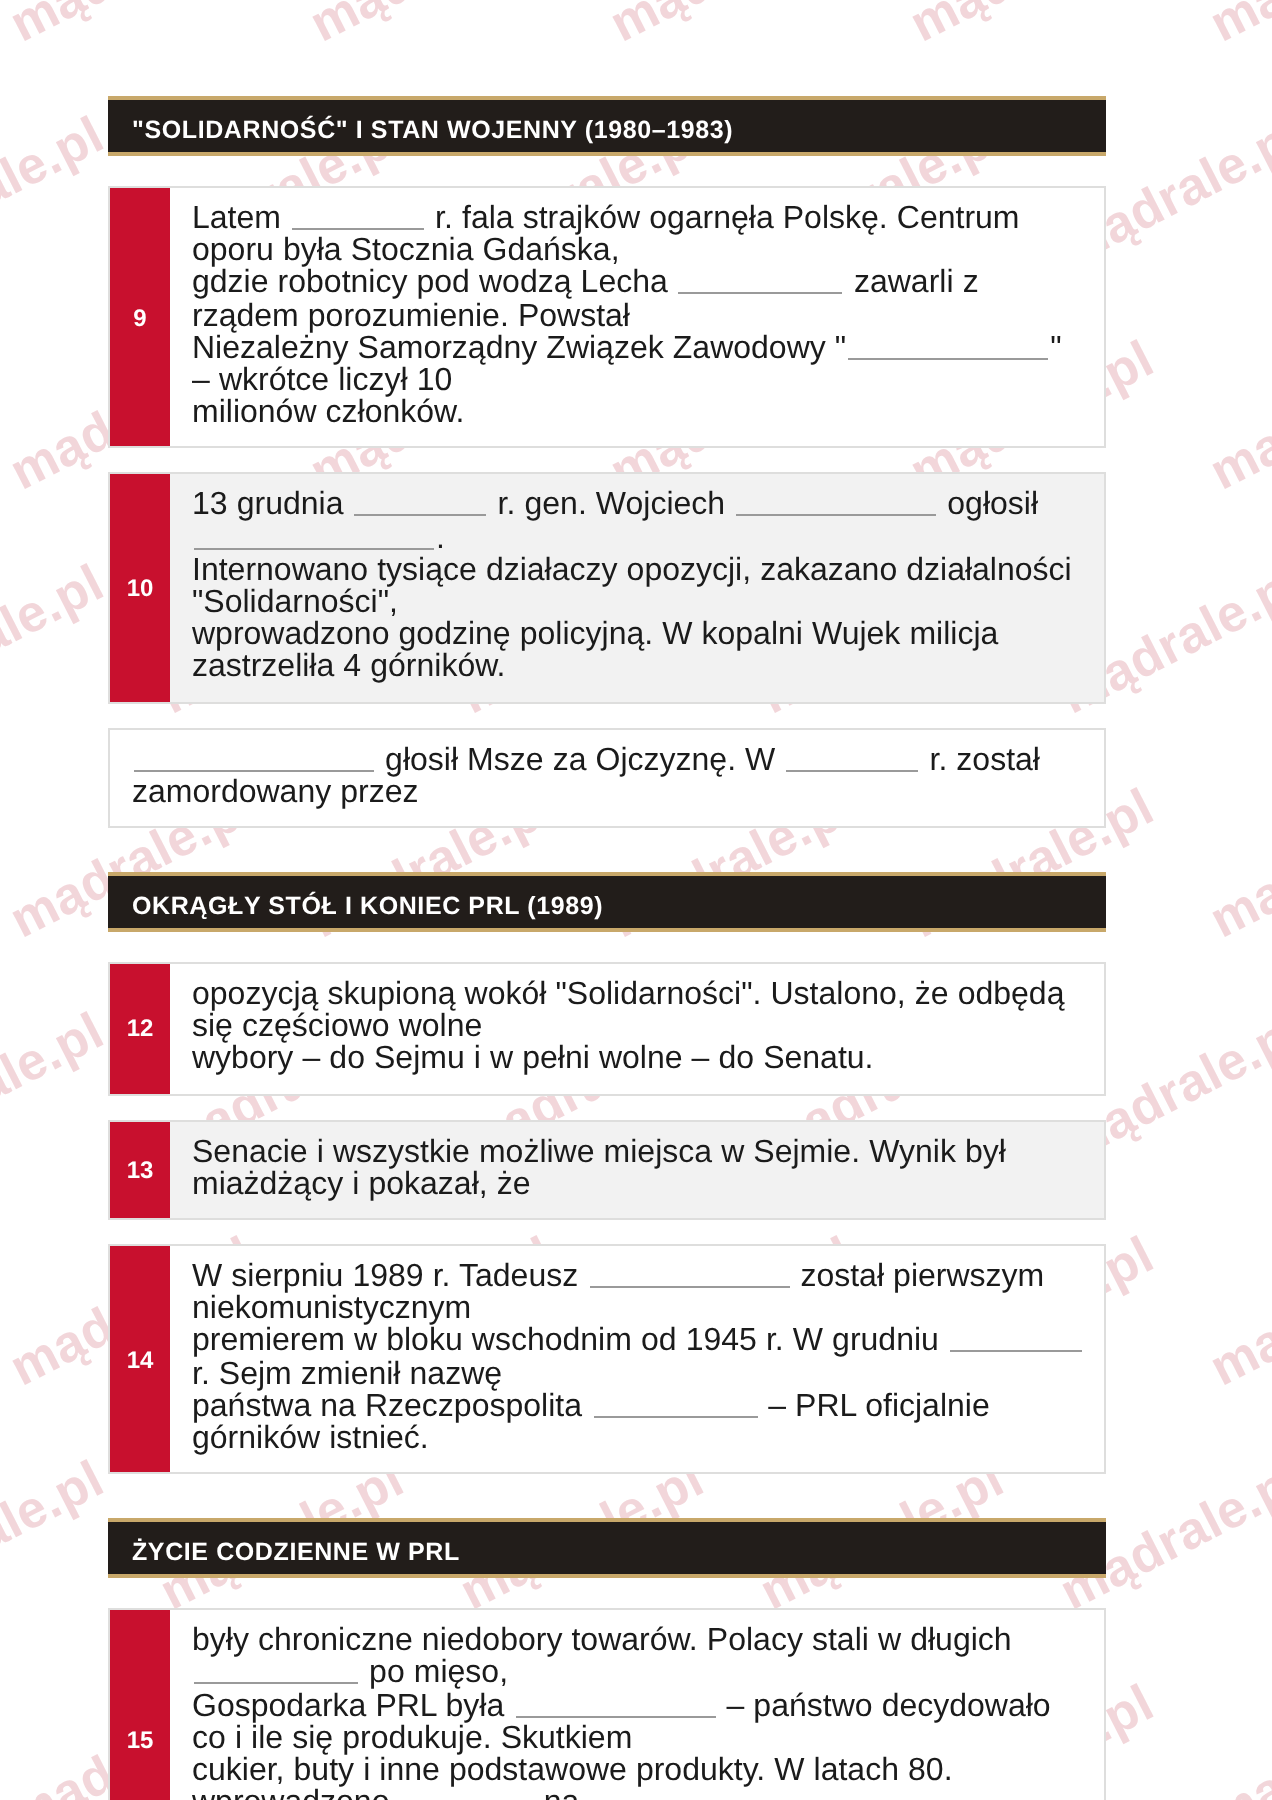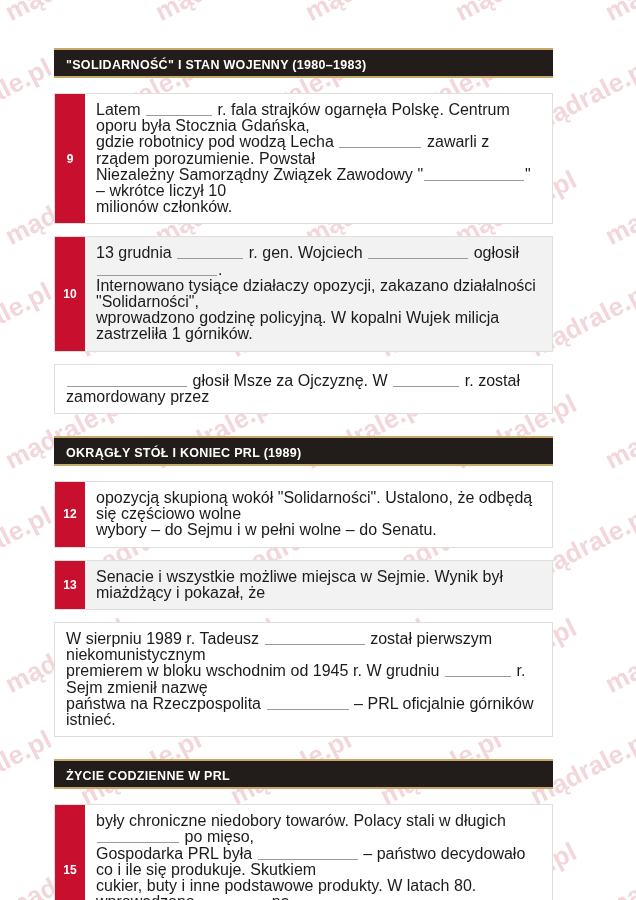--- a/index.html
+++ b/index.html
@@ -179,21 +179,21 @@
           <div><span>Niezależny Samorządny Związek Zawodowy "</span><span class="blank b-xl"></span><span>" – wkrótce liczył 10</span></div>
           <div><span>milionów członków.</span></div>
         </div>
       </div>
       <div class="gap-md" style="height: 12px;"></div>
       <div class="card shaded">
         <div class="card-num">10</div>
         <div class="card-body">
           <div><span>13 grudnia </span><span class="blank b-md"></span><span> r. gen. Wojciech </span><span class="blank b-xl"></span><span> ogłosił </span><span class="blank b-xxl"></span><span>.</span></div>
           <div><span>Internowano tysiące działaczy opozycji, zakazano działalności "Solidarności",</span></div>
-          <div><span>wprowadzono godzinę policyjną. W kopalni Wujek milicja zastrzeliła 1 górników.</span></div>
+          <div><span>wprowadzono godzinę policyjną. W kopalni Wujek milicja zastrzeliła 4 górników.</span></div>
         </div>
       </div>
       <div class="gap-md" style="height: 12px;"></div>
       <div class="card">
         <div class="card-body">
           <div><span class="blank b-xxl"></span><span> głosił Msze za Ojczyznę. W </span><span class="blank b-md"></span><span> r. został zamordowany przez</span></div>
         </div>
       </div>
       <div class="gap-lg" style="height: 22px;"></div>
       <div class="section-head">OKRĄGŁY STÓŁ I KONIEC PRL (1989)</div>
@@ -207,20 +207,21 @@
       </div>
       <div class="gap-md" style="height: 12px;"></div>
       <div class="card shaded">
         <div class="card-num">13</div>
         <div class="card-body">
           <div><span>Senacie i wszystkie możliwe miejsca w Sejmie. Wynik był miażdżący i pokazał, że</span></div>
         </div>
       </div>
       <div class="gap-md" style="height: 12px;"></div>
       <div class="card">
+        <div class="card-num">14</div>
         <div class="card-body">
           <div><span>W sierpniu 1989 r. Tadeusz </span><span class="blank b-xl"></span><span> został pierwszym niekomunistycznym</span></div>
           <div><span>premierem w bloku wschodnim od 1945 r. W grudniu </span><span class="blank b-md"></span><span> r. Sejm zmienił nazwę</span></div>
           <div><span>państwa na Rzeczpospolita </span><span class="blank b-lg"></span><span> – PRL oficjalnie górników istnieć.</span></div>
         </div>
       </div>
       <div class="gap-lg" style="height: 22px;"></div>
       <div class="section-head">ŻYCIE CODZIENNE W PRL</div>
       <div class="gap-md" style="height: 15px;"></div>
       <div class="card">

